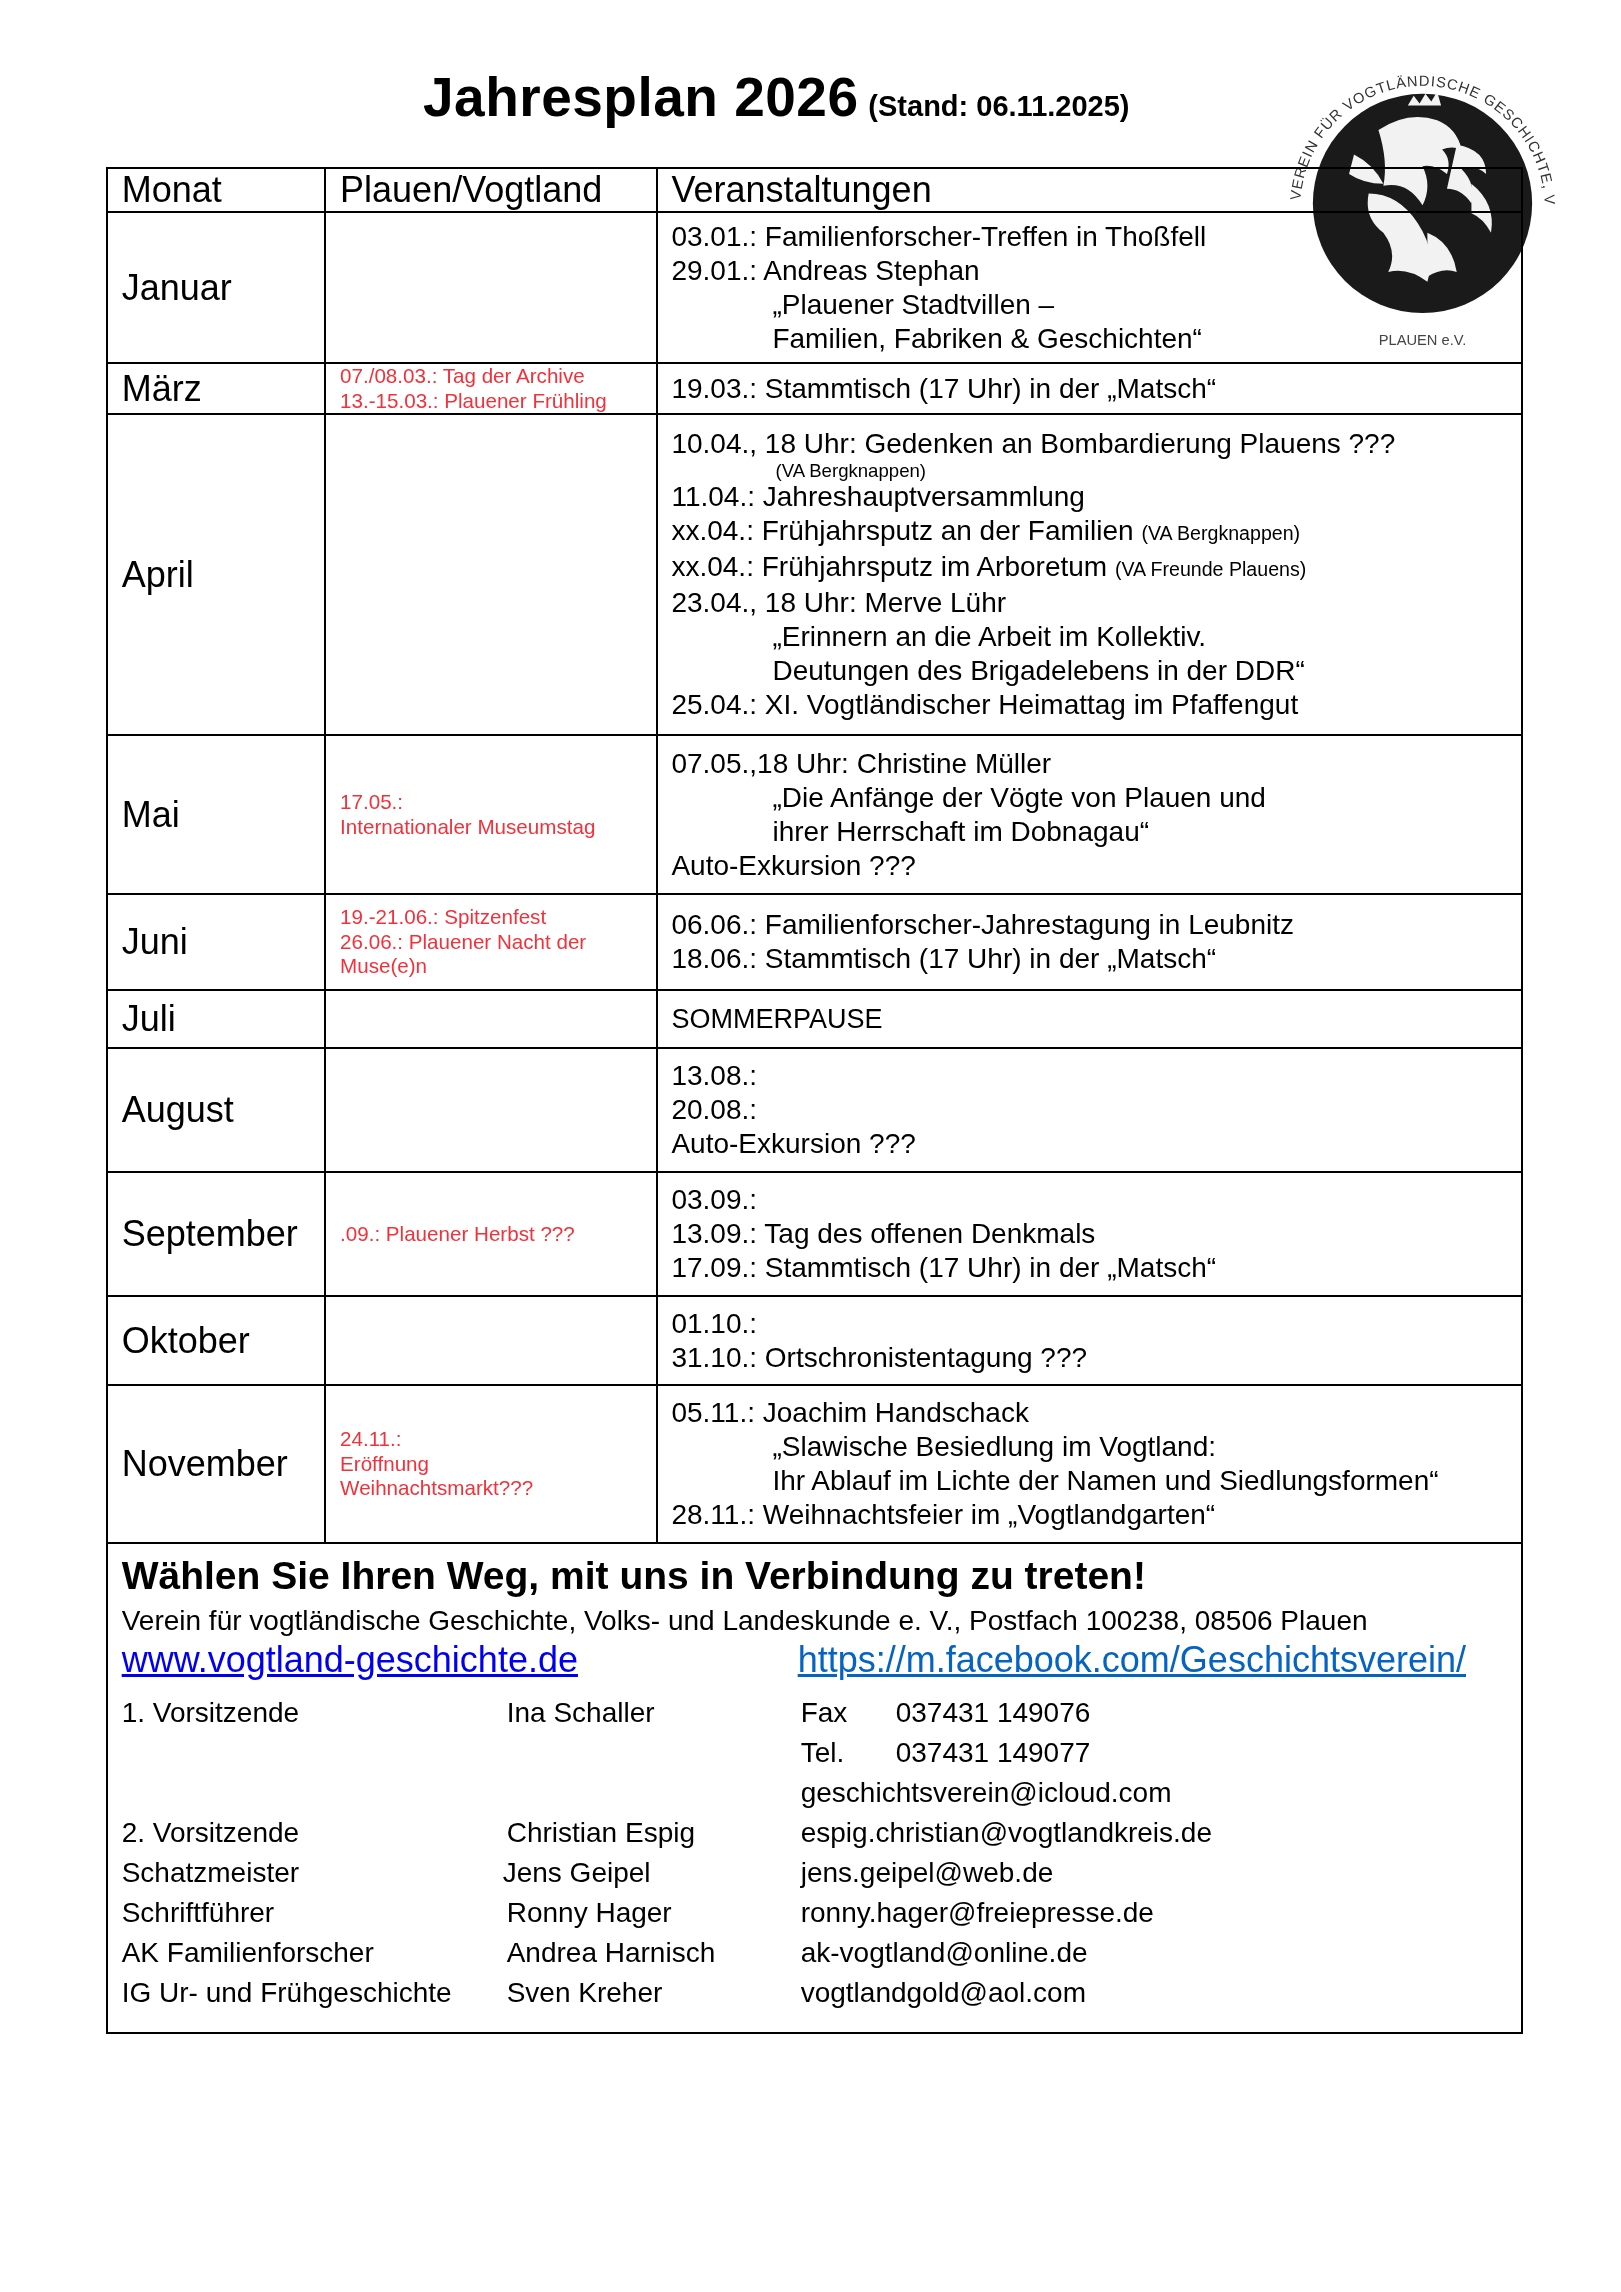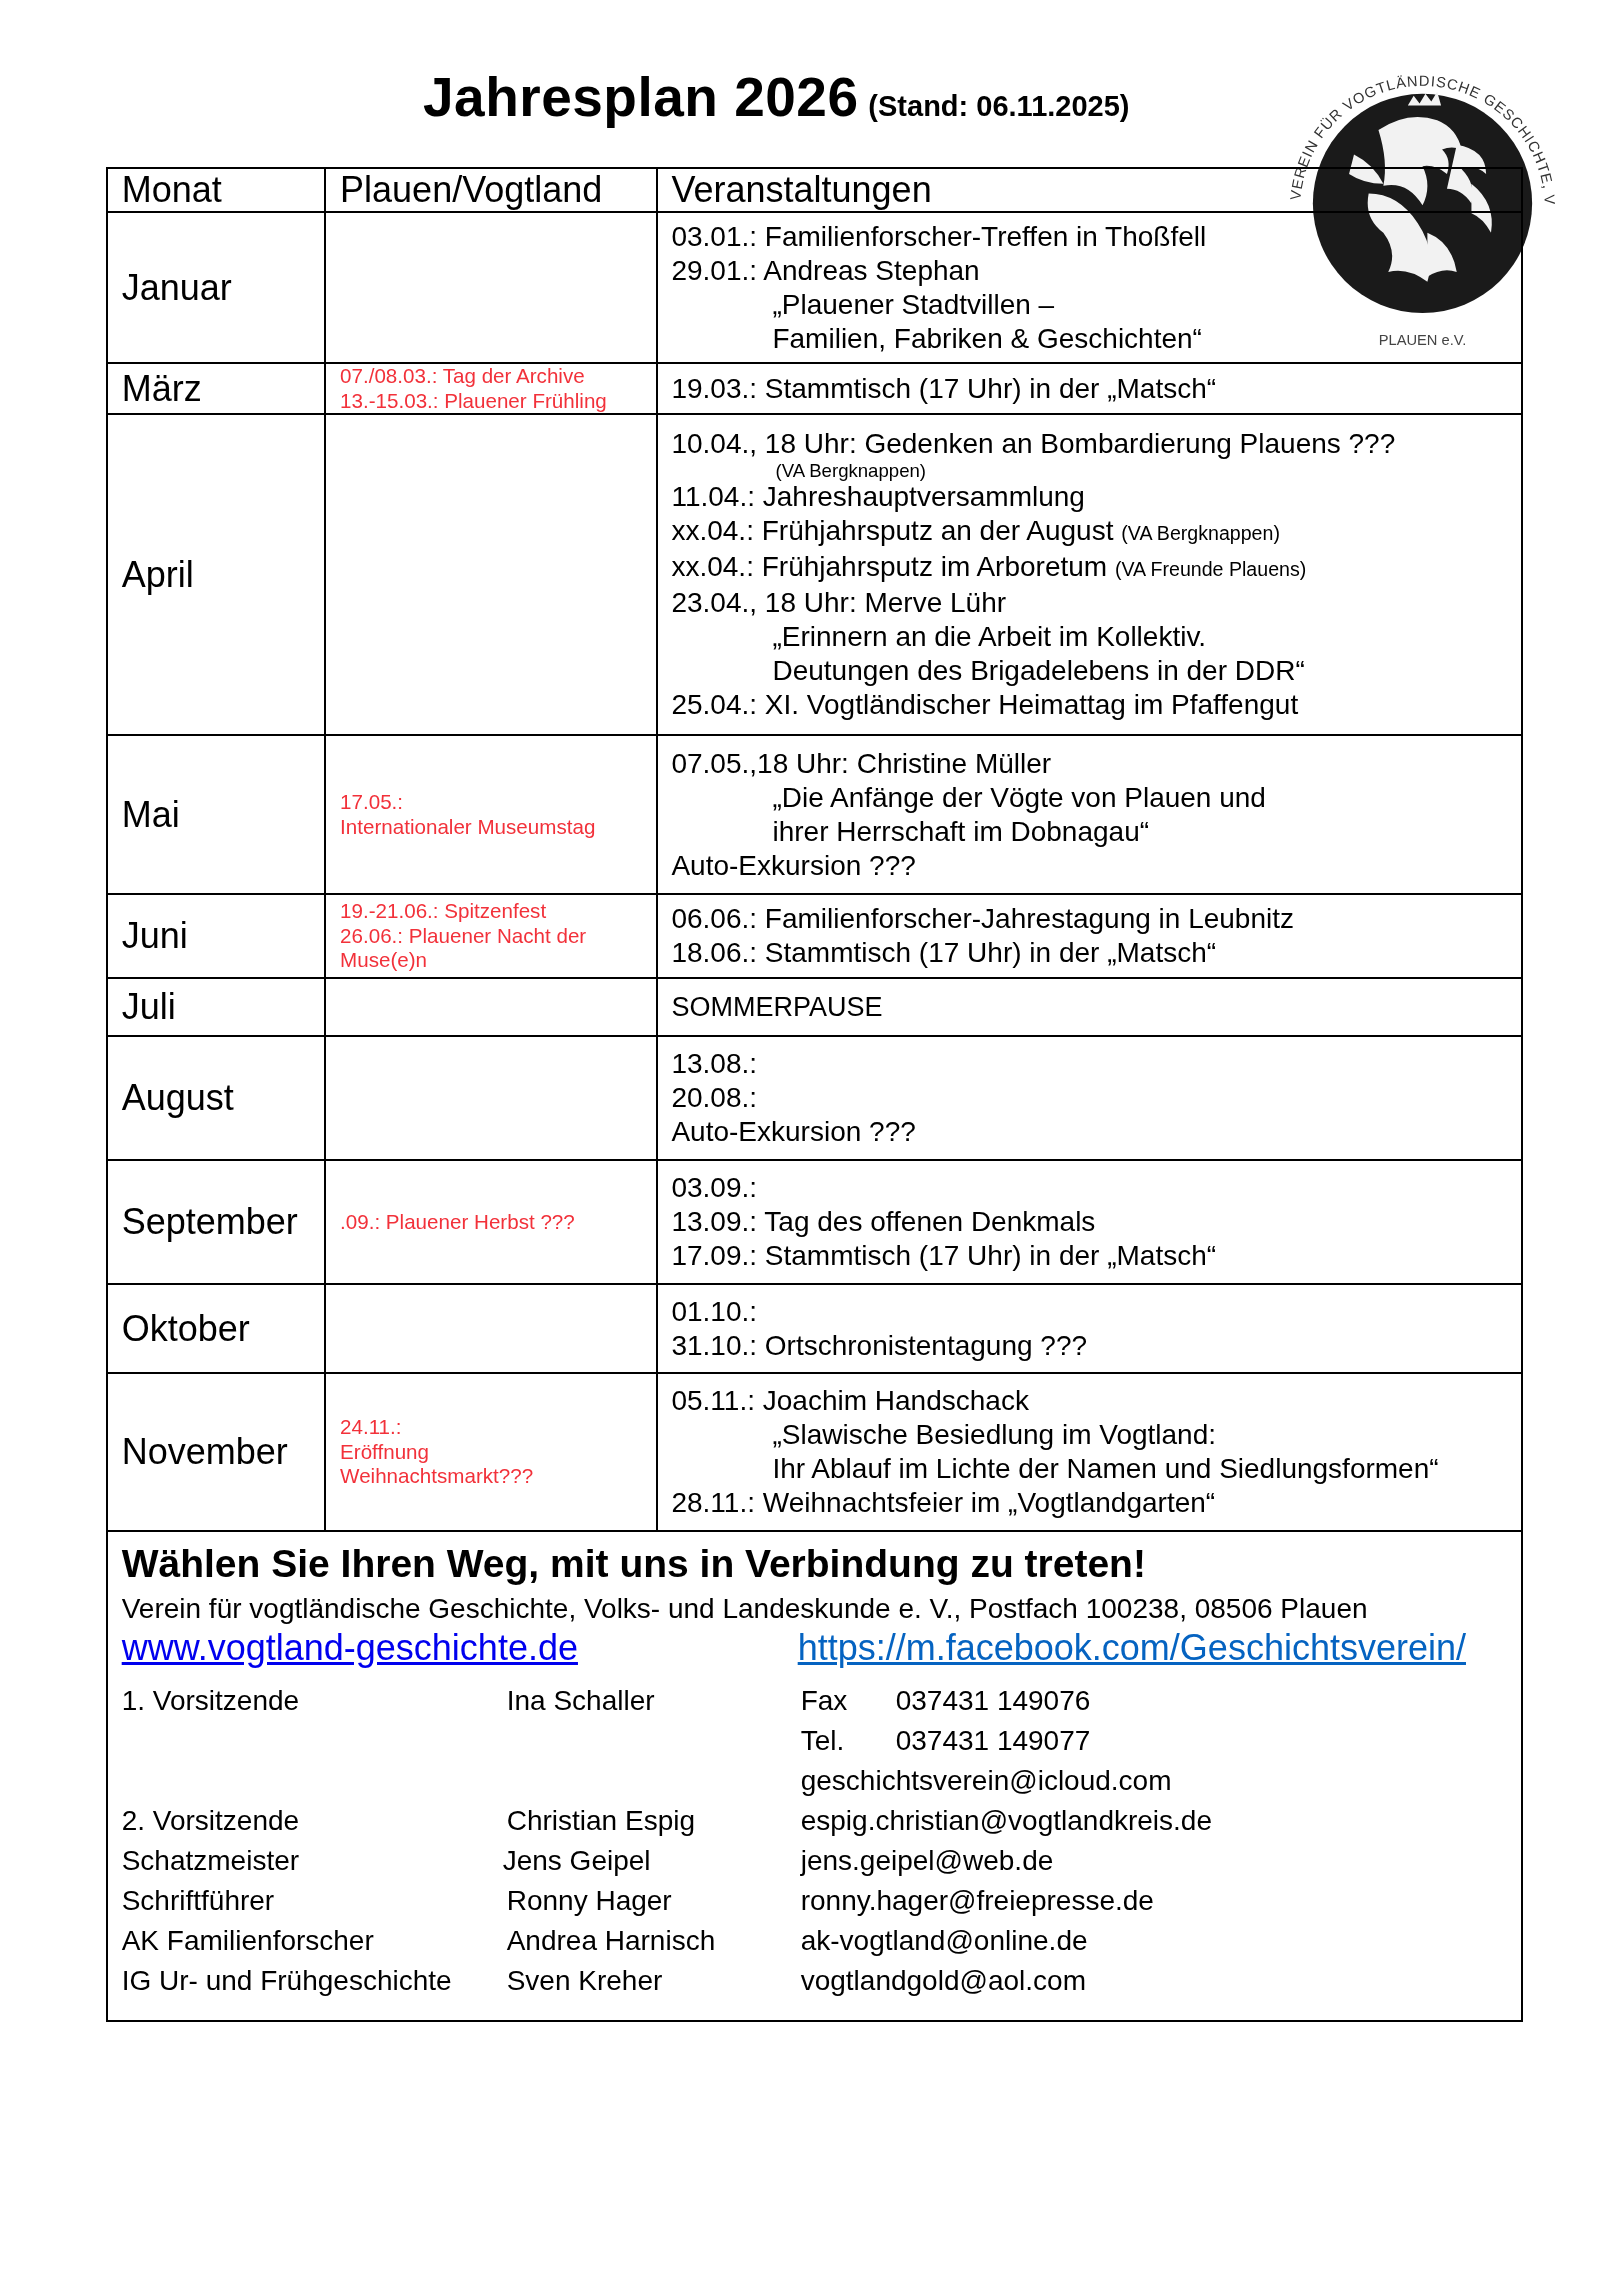--- a/index.html
+++ b/index.html
@@ -94,42 +94,42 @@
           <span class="ev"><span>19.03.: Stammtisch (17 Uhr) in der „Matsch“</span></span>
         </td>
       </tr>
       <tr style="height: 321px;">
         <td class="c-month">April</td>
         <td class="c-local"></td>
         <td class="c-events">
           <span class="ev"><span>10.04., 18 Uhr: Gedenken an Bombardierung Plauens ???</span></span>
           <span class="ev sub"><span>(VA Bergknappen)</span></span>
           <span class="ev"><span>11.04.: Jahreshauptversammlung</span></span>
-          <span class="ev"><span>xx.04.: Frühjahrsputz an der August</span> <span class="note">(VA Bergknappen)</span></span>
+          <span class="ev"><span>xx.04.: Frühjahrsputz an der Familien</span> <span class="note">(VA Bergknappen)</span></span>
           <span class="ev"><span>xx.04.: Frühjahrsputz im Arboretum</span> <span class="note">(VA Freunde Plauens)</span></span>
           <span class="ev"><span>23.04., 18 Uhr: Merve Lühr</span></span>
           <span class="ev indent"><span>„Erinnern an die Arbeit im Kollektiv.</span></span>
           <span class="ev indent"><span>Deutungen des Brigadelebens in der DDR“</span></span>
           <span class="ev"><span>25.04.: XI. Vogtländischer Heimattag im Pfaffengut</span></span>
         </td>
       </tr>
       <tr style="height: 159px;">
         <td class="c-month">Mai</td>
         <td class="c-local">
           <span class="ev">17.05.:</span>
           <span class="ev">Internationaler Museumstag</span>
         </td>
         <td class="c-events">
           <span class="ev"><span>07.05.,18 Uhr: Christine Müller</span></span>
           <span class="ev indent"><span>„Die Anfänge der Vögte von Plauen und</span></span>
           <span class="ev indent"><span>ihrer Herrschaft im Dobnagau“</span></span>
           <span class="ev"><span>Auto-Exkursion  ???</span></span>
         </td>
       </tr>
-      <tr style="height: 84px;">
+      <tr style="height: 96px;">
         <td class="c-month">Juni</td>
         <td class="c-local">
           <span class="ev">19.-21.06.: Spitzenfest</span>
           <span class="ev">26.06.: Plauener Nacht der</span>
           <span class="ev">Muse(e)n</span>
         </td>
         <td class="c-events">
           <span class="ev"><span>06.06.: Familienforscher-Jahrestagung in Leubnitz</span></span>
           <span class="ev"><span>18.06.: Stammtisch (17 Uhr) in der „Matsch“</span></span>
         </td>

